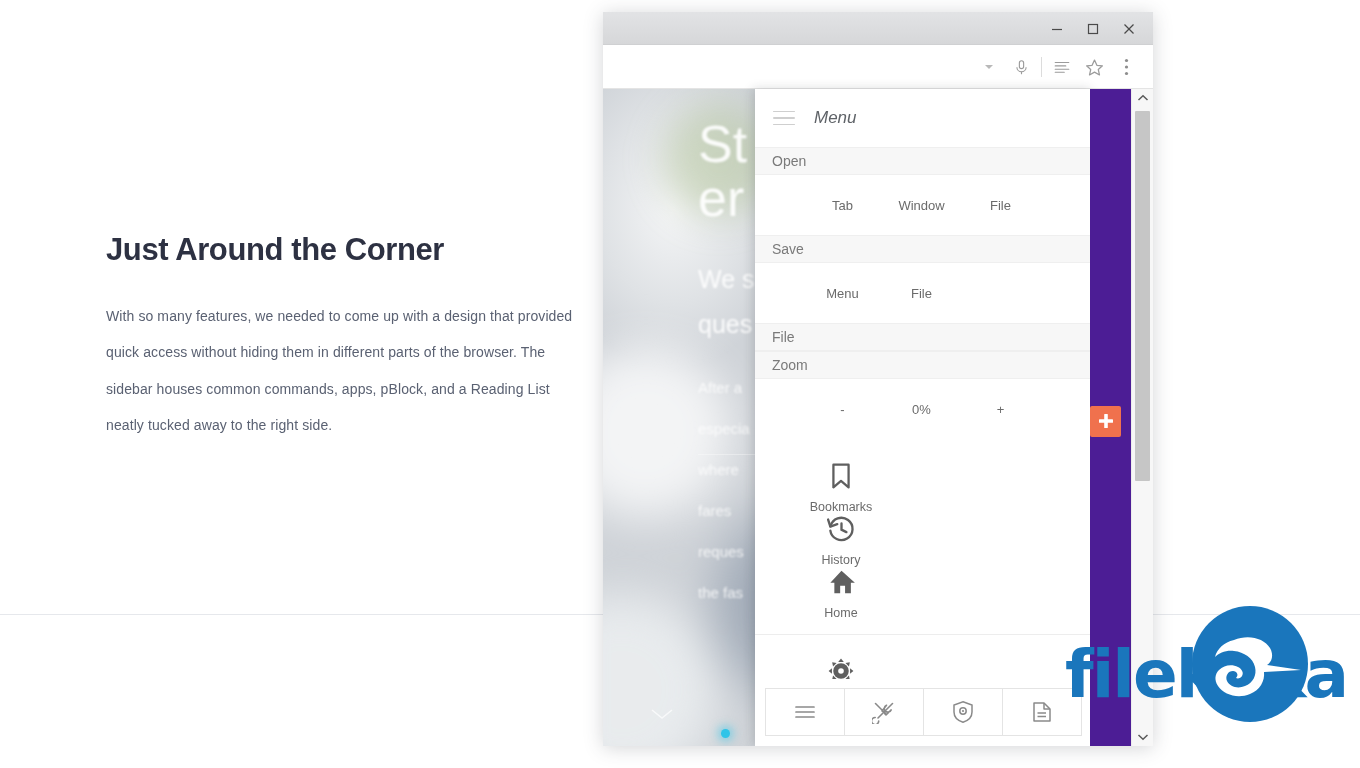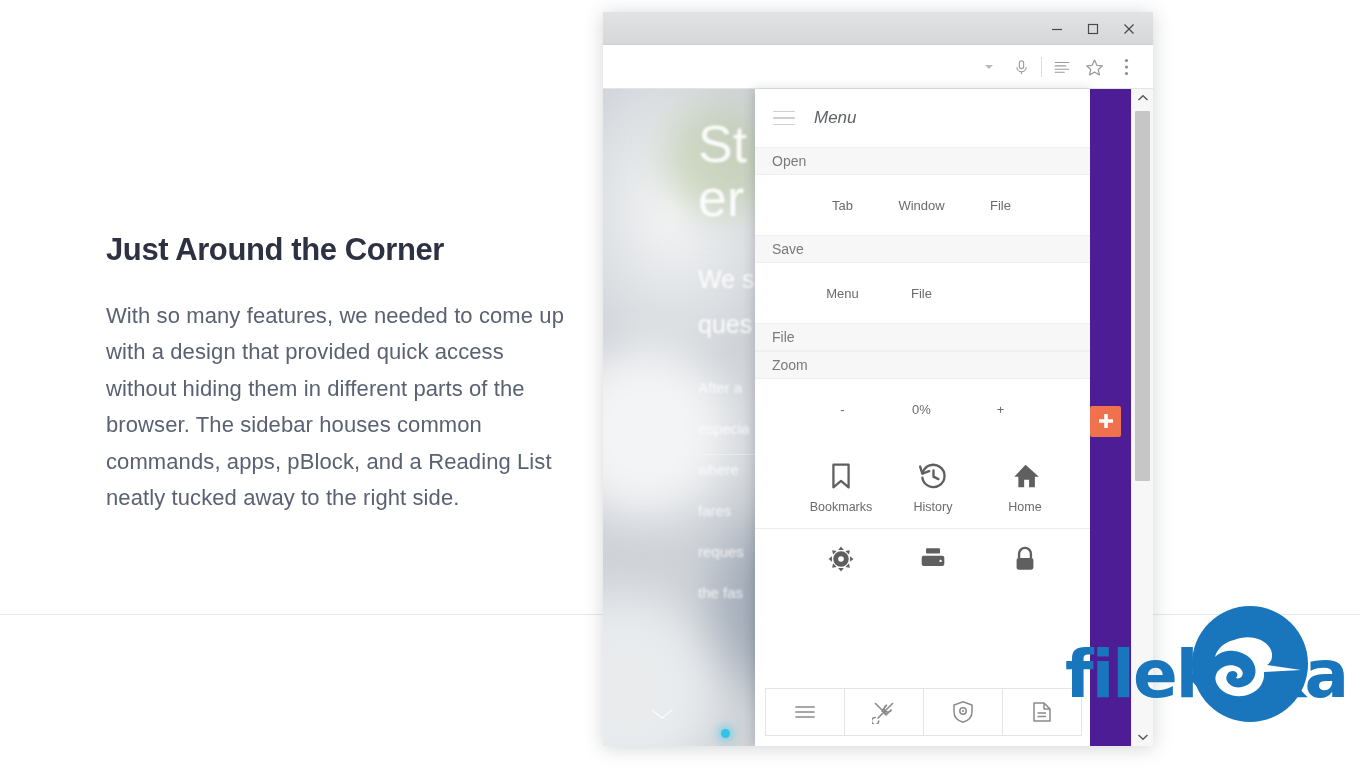--- a/index.html
+++ b/index.html
@@ -10,21 +10,21 @@
   }
   #stage { position: relative; width: 1360px; height: 768px; background: #fff; }
 
   
   .copy-block { position: absolute; left: 106px; top: 232px; width: 470px; }
   .copy-title {
     font-size: 31px; font-weight: 700; color: #2d3142;
     letter-spacing: -0.4px; line-height: 1.15;
   }
   .copy-body {
-    margin-top: 30px; font-size: 22px; color: #5a6172;
+    margin-top: 30px; font-size: 14px; color: #5a6172;
     line-height: 36.5px; font-weight: 400; letter-spacing: 0.1px;
   }
   .page-divider {
     position: absolute; left: 0; top: 614px; width: 1360px; height: 1px;
     background: #e6e8ec;
   }
 
   
   .browser-window {
     position: absolute; left: 603px; top: 12px; width: 550px; height: 734px;
@@ -130,22 +130,23 @@
     padding: 5px 0 5px 17px; font-size: 14px; color: #7a7a7a;
   }
   .sec-row {
     display: flex; align-items: center; height: 60px;
     padding-left: 48px;
   }
   .sec-row .cell {
     width: 79px; text-align: center; font-size: 13px; color: #6b6b6b; cursor: default;
   }
   .icon-row {
-    display: flex; align-items: flex-end; padding: 22px 0 14px 40px;
+    display: flex; align-items: flex-start; padding: 22px 0 14px 40px;
     border-bottom: 1px solid #ededed;
+    flex-direction: column;
   }
   .icon-cell {
     width: 92px; display: flex; flex-direction: column; align-items: center; gap: 9px;
   }
   .icon-cell .glyph { color: #5f5f5f; height: 30px; display: flex; align-items: flex-end; }
   .icon-cell .lbl { font-size: 12.5px; color: #6b6b6b; }
   .icon-row.cut { padding: 20px 0 0 40px; border-bottom: none; height: 44px; overflow: hidden; }
 
   .menu-tabbar {
     flex: 0 0 auto; height: 48px; margin: 0 10px 10px 10px;

